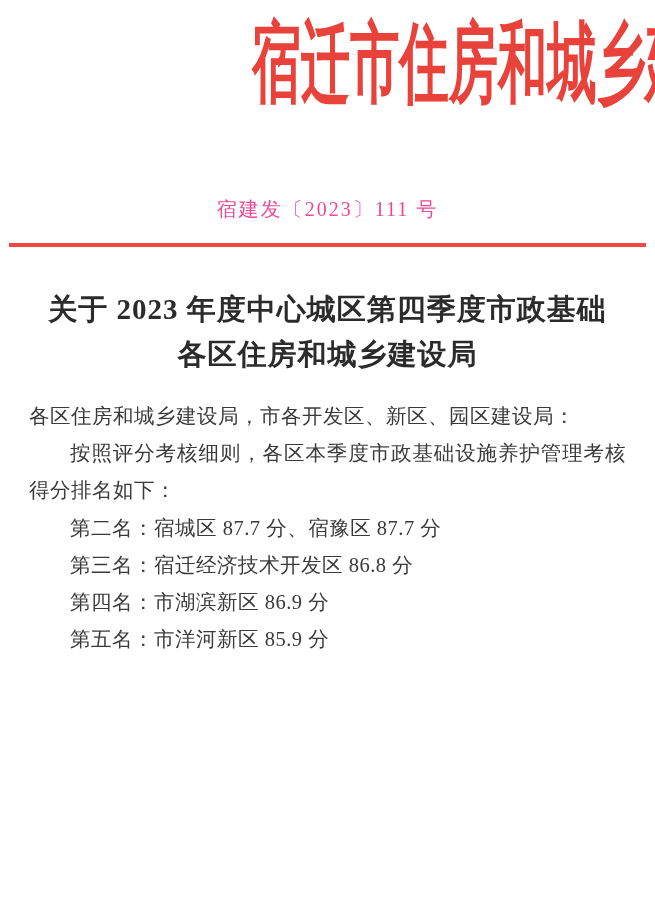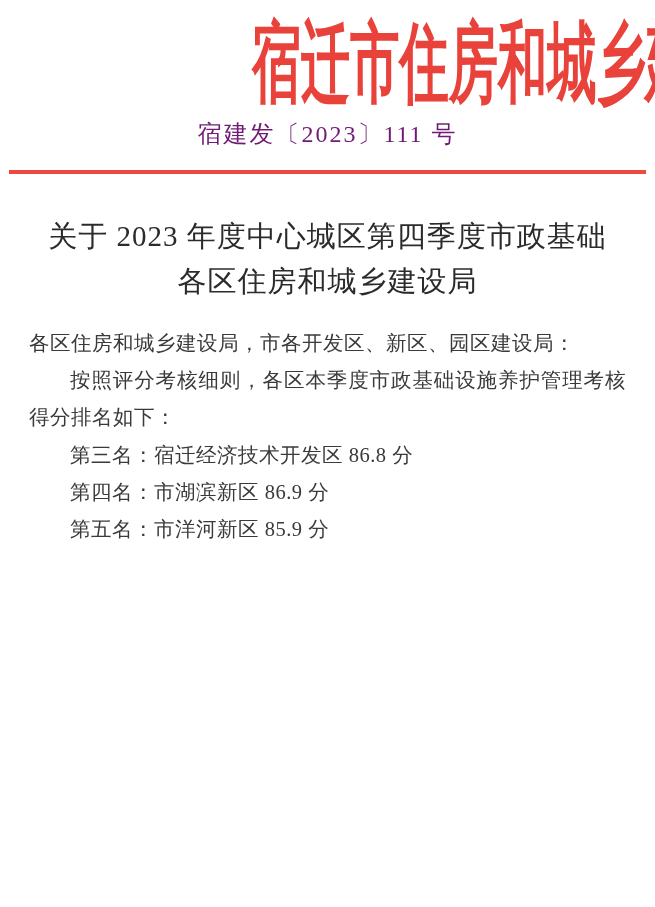--- a/index.html
+++ b/index.html
@@ -32,37 +32,38 @@
     line-height:104px;
     font-weight:bold;
     white-space:nowrap;
     color:var(--accent-red);
     transform:scaleX(0.56);
     transform-origin:50% 0;
     letter-spacing:0px;
   }
   
   .doc-number{
+    margin-top:78px;
     text-align:center;
-    font-size:24px;
+    font-size:20px;
     letter-spacing:2px;
-    color:#701a75;
+    color:#ec4899;
   }
   
   .red-divider{
     margin:20px 9px 0 9px;
     height:4px;
     background:var(--line-red);
   }
   
   .doc-title{
     margin-top:40px;
     text-align:center;
     font-size:29px;
-    font-weight:normal;
+    font-weight:bold;
     line-height:45px;
     color:var(--title-ink);
     letter-spacing:1px;
   }
   
   .doc-body{
     margin:22px 29px 0 29px;
     font-size:20.5px;
     line-height:37px;
     text-align:justify;
@@ -91,19 +92,20 @@
 
   <div class="doc-title">
     <div>关于 2023 年度中心城区第四季度市政基础</div>
     <div>各区住房和城乡建设局</div>
   </div>
 
   <div class="doc-body">
     <p class="salutation">各区住房和城乡建设局，市各开发区、新区、园区建设局：</p>
     <p class="para">按照评分考核细则，各区本季度市政基础设施养护管理考核得分排名如下：</p>
     <ul class="rankings">
+      <li>第二名：宿城区 87.7 分、宿豫区 87.7 分</li>
       <li>第三名：宿迁经济技术开发区 86.8 分</li>
       <li>第四名：市湖滨新区 86.9 分</li>
       <li>第五名：市洋河新区 85.9 分</li>
     </ul>
   </div>
 
 </div>
 
 </body></html>

